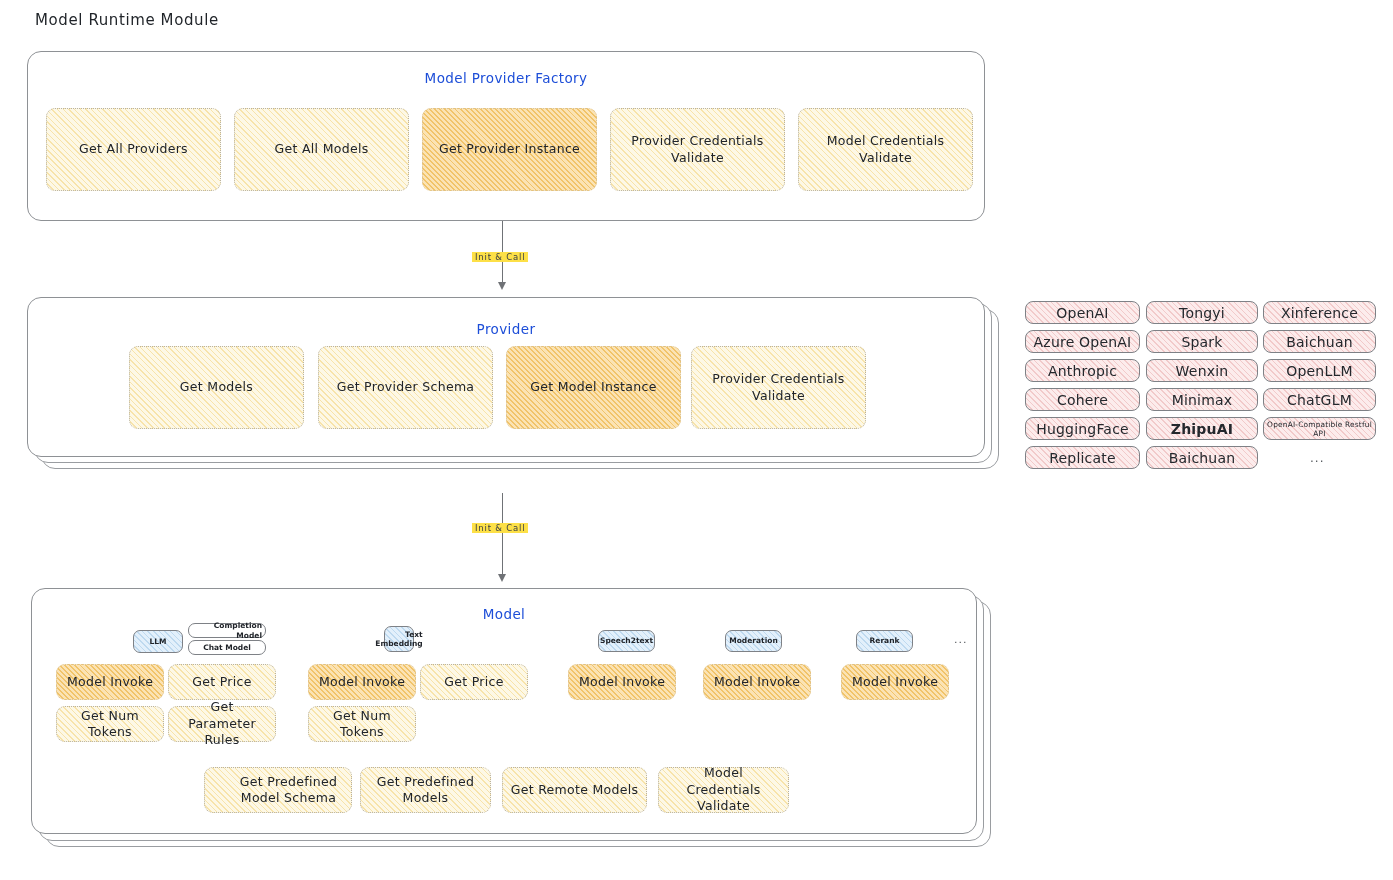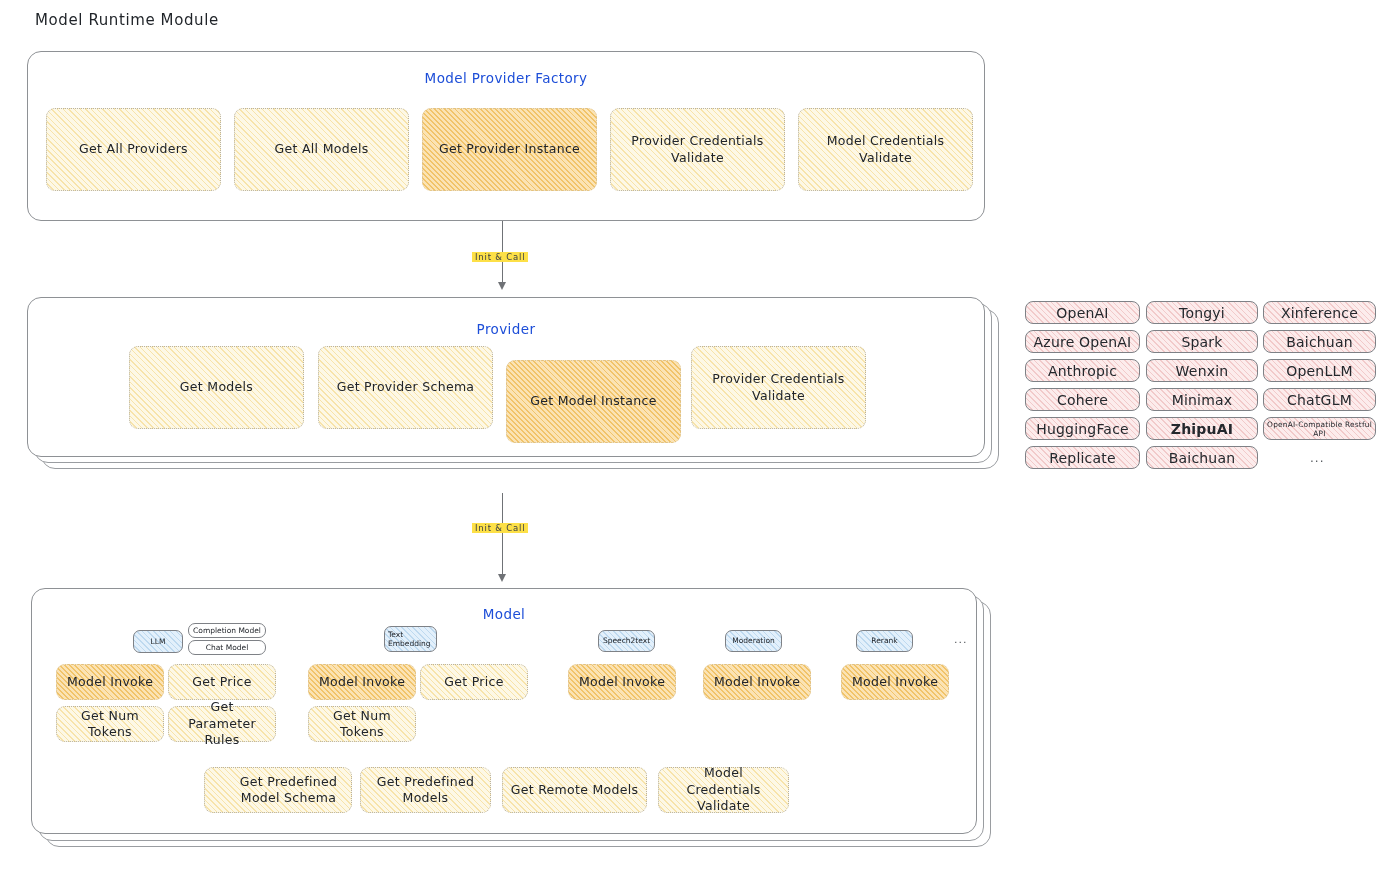--- a/index.html
+++ b/index.html
@@ -74,27 +74,28 @@
         rgba(226,150,150,.40) 0px, rgba(226,150,150,.40) 1px,
         rgba(255,255,255,0) 1px, rgba(255,255,255,0) 4px);
     padding:1px 3px;
   }
   
   .badge{
     position:absolute;box-sizing:border-box;
     border:1.1px solid #7e8186;
     border-radius:7px;
     display:flex;align-items:center;justify-content:center;
-    text-align:left;
+    text-align:right;
     font-size:7.5px;line-height:1.25;color:#20242a;
     background-color:#e3f0fb;
     background-image:repeating-linear-gradient(45deg,
         rgba(130,180,220,.38) 0px, rgba(130,180,220,.38) 1px,
         rgba(255,255,255,0) 1px, rgba(255,255,255,0) 4px);
     padding:1px 3px;
+    font-weight:bold;
   }
   .badge.plain{
     background-color:#ffffff;background-image:none;
   }
 
   
   .arrow-line{
     position:absolute;width:0;border-left:1.1px solid #6f7276;
   }
   .arrow-head{
@@ -131,21 +132,21 @@
 <div class="arrow-head" style="left:498px;top:282px;"></div>
 <div class="arrow-label" style="left:472px;top:252px;">Init &amp; Call</div>
 
 <div class="stack-layer" style="left:41px;top:309px;width:958px;height:160px;"></div>
 <div class="stack-layer" style="left:34px;top:303px;width:958px;height:160px;"></div>
 <div class="section" style="left:27px;top:297px;width:958px;height:160px;">
   <div class="section-title" style="top:23px;">Provider</div>
 
   <div class="box light" style="left:101px;top:48px;width:175px;height:83px;">Get Models</div>
   <div class="box light" style="left:290px;top:48px;width:175px;height:83px;">Get Provider Schema</div>
-  <div class="box dark" style="left:478px;top:62px;width:175px;height:83px;">Get Model Instance</div>
+  <div class="box dark" style="left:478px;top:48px;width:175px;height:83px;">Get Model Instance</div>
   <div class="box light" style="left:663px;top:48px;width:175px;height:83px;">Provider Credentials Validate</div>
 </div>
 
 <div>
 
   <div class="chip" style="left:1025px;top:301px;width:115px;height:23px;">OpenAI</div>
   <div class="chip" style="left:1025px;top:330px;width:115px;height:23px;">Azure OpenAI</div>
   <div class="chip" style="left:1025px;top:359px;width:115px;height:23px;">Anthropic</div>
   <div class="chip" style="left:1025px;top:388px;width:115px;height:23px;">Cohere</div>
   <div class="chip" style="left:1025px;top:417px;width:115px;height:23px;">HuggingFace</div>
@@ -177,21 +178,21 @@
 
   <div class="badge" style="left:101px;top:41px;width:50px;height:23px;">LLM</div>
   <div class="badge plain" style="left:156px;top:34px;width:78px;height:15px;">Completion Model</div>
   <div class="badge plain" style="left:156px;top:51px;width:78px;height:15px;">Chat Model</div>
 
   <div class="box dark" style="left:24px;top:75px;width:108px;height:36px;">Model Invoke</div>
   <div class="box light" style="left:136px;top:75px;width:108px;height:36px;">Get Price</div>
   <div class="box light" style="left:24px;top:117px;width:108px;height:36px;">Get Num Tokens</div>
   <div class="box light" style="left:136px;top:117px;width:108px;height:36px;">Get Parameter Rules</div>
 
-  <div class="badge" style="left:352px;top:37px;width:53px;height:26px;">Text Embedding</div>
+  <div class="badge" style="left:352px;top:37px;width:30px;height:26px;">Text Embedding</div>
 
   <div class="box dark" style="left:276px;top:75px;width:108px;height:36px;">Model Invoke</div>
   <div class="box light" style="left:388px;top:75px;width:108px;height:36px;">Get Price</div>
   <div class="box light" style="left:276px;top:117px;width:108px;height:36px;">Get Num Tokens</div>
 
   <div class="badge" style="left:566px;top:41px;width:57px;height:22px;">Speech2text</div>
   <div class="box dark" style="left:536px;top:75px;width:108px;height:36px;">Model Invoke</div>
 
   <div class="badge" style="left:693px;top:41px;width:57px;height:22px;">Moderation</div>
   <div class="box dark" style="left:671px;top:75px;width:108px;height:36px;">Model Invoke</div>

